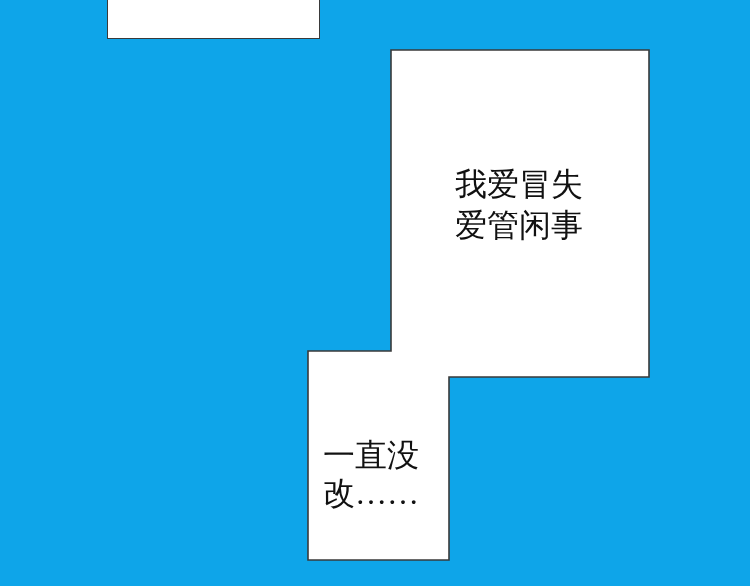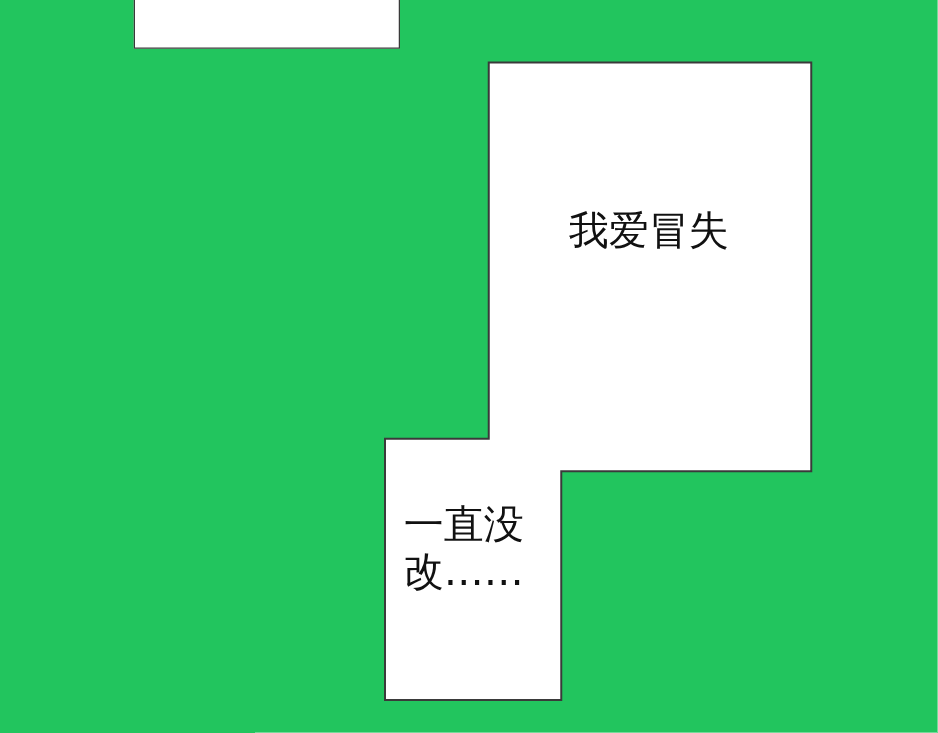--- a/index.html
+++ b/index.html
@@ -11,21 +11,21 @@
       width: 750px;
       height: 586px;
       position: relative;
       overflow: hidden;
       font-family: "DejaVu Sans", "Liberation Sans", sans-serif;
     }
     .page {
       position: absolute;
       left: 0; top: 0;
       width: 750px; height: 586px;
-      background: #22c55e;
+      background: #0ea5e9;
     }
     .panel-top {
       position: absolute;
       left: 107px;
       top: -4px;
       width: 211px;
       height: 41px;
       border: 1.5px solid #3a3a3a;
       background: #ffffff;
       box-sizing: content-box;
@@ -45,37 +45,39 @@
     .text-block .line {
       display: block;
     }
     .block-1 {
       left: 455px;
       top: 164px;
       line-height: 41px;
     }
     .block-2 {
       left: 323px;
-      top: 400px;
+      top: 436px;
       line-height: 38px;
+      font-family: Liberation Serif, serif;
     }
   </style>
 </head>
 <body>
 
 <div class="page">
 
   <div class="panel-top"></div>
 
   <svg class="panel-shape" viewBox="0 0 750 586" xmlns="http://www.w3.org/2000/svg">
     <polygon points="391,50 649,50 649,377 449,377 449,560 308,560 308,351 391,351" fill="#ffffff" stroke="#3a3a3a" stroke-width="1.6" stroke-linejoin="miter"></polygon>
   </svg>
 
   <div class="text-block block-1">
     <span class="line">我爱冒失</span>
+    <span class="line">爱管闲事</span>
   </div>
 
   <div class="text-block block-2">
     <span class="line">一直没</span>
     <span class="line">改……</span>
   </div>
 
 </div>
 
 </body></html>

